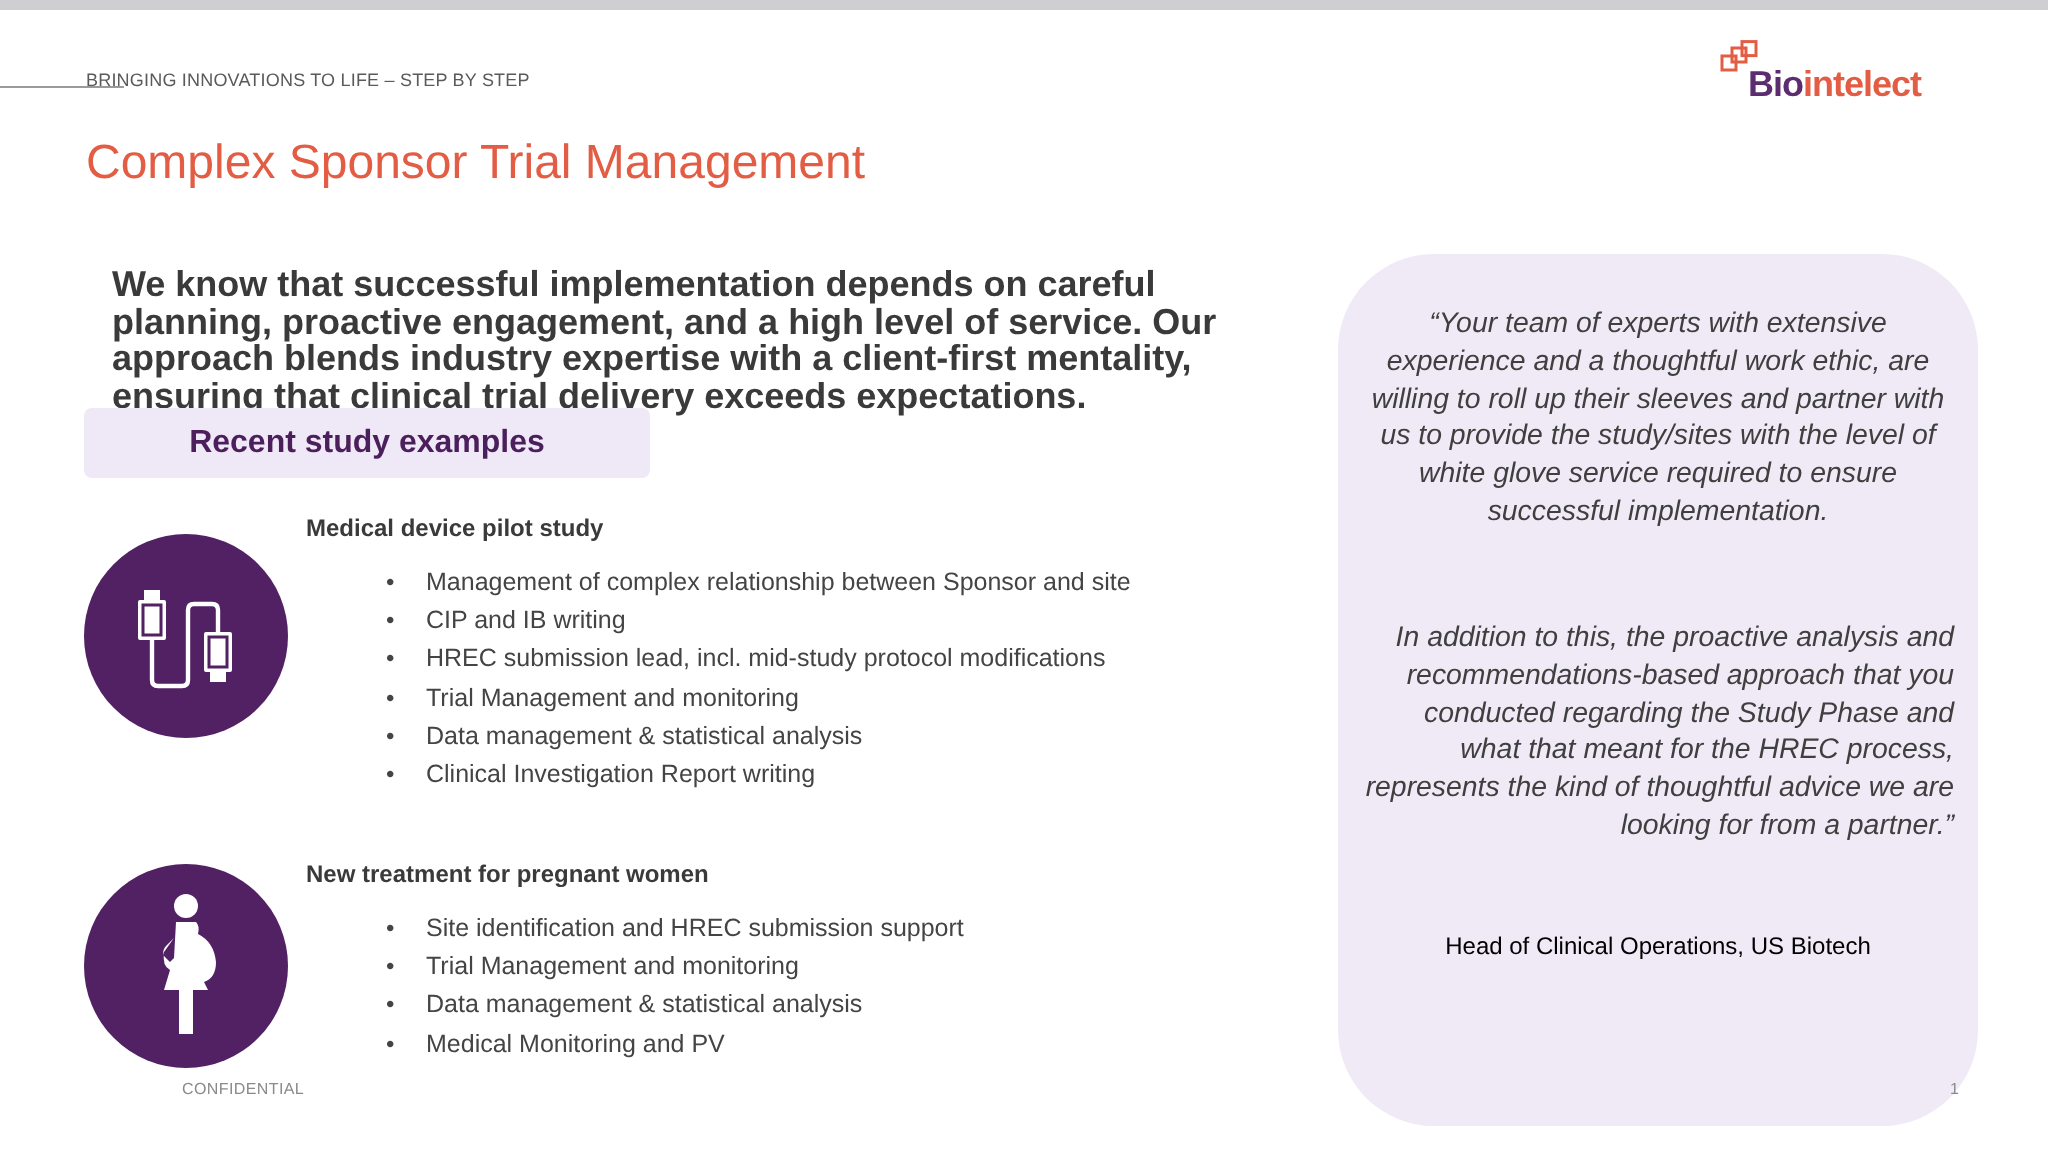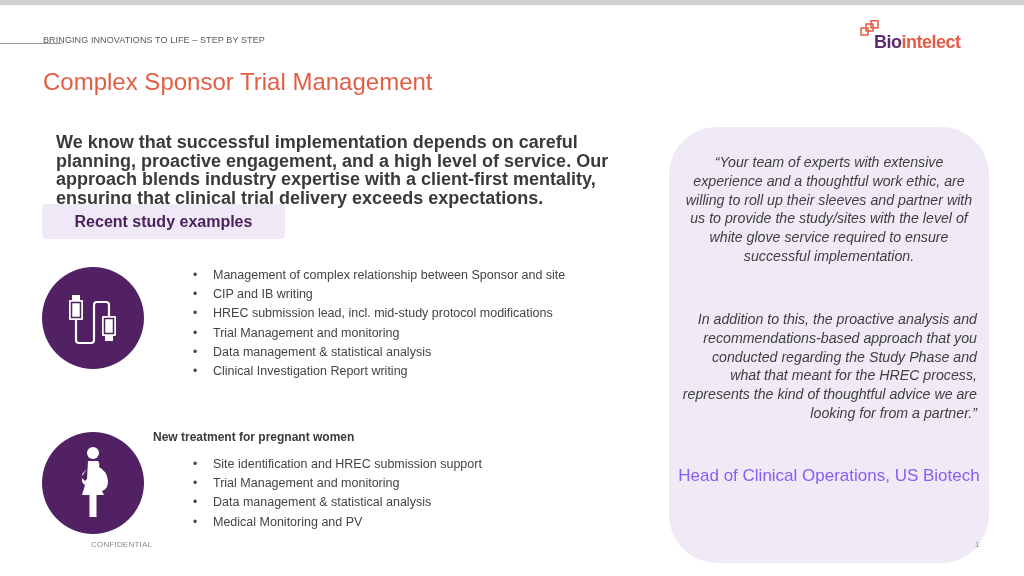--- a/index.html
+++ b/index.html
@@ -20,21 +20,21 @@
     .logo-bio { color: #5b2c6f; }
     .logo-int { color: #e35d45; }
     .title {
       position: absolute; left: 43px; top: 68px; font-size: 24px; color: #e35d45; margin: 0; font-weight: normal;
     }
     .intro {
       position: absolute; left: 43px; top: 120px; width: 570px; font-size: 18px; font-weight: bold;
       line-height: 18.5px; color: #3a3a3a; margin: 13px;
     }
     .recent-label {
-      position: absolute; left: 42px; top: 204px; width: 243px; height: 35px; background: #efe8f7;
+      position: absolute; left: 42px; top: 204px; width: 283px; height: 35px; background: #efe8f7;
       border-radius: 4px; display: flex; align-items: center; justify-content: center;
       font-size: 16px; font-weight: bold; color: #4b1f5c;
     }
     .icon-circle {
       position: absolute; width: 102px; height: 102px; border-radius: 50%; background: #512164;
       display: flex; align-items: center; justify-content: center;
     }
     .study { position: absolute; left: 153px; }
     .study-title { font-size: 12px; font-weight: bold; color: #3a3a3a; margin: 0 0 2px 0; line-height: 16px; }
     .study ul { list-style: none; margin: 10px; padding: 0 0 0 30px; }
@@ -42,21 +42,21 @@
     .study li::before { content: "•"; position: absolute; left: 0; top: 0; font-size: 12px; }
     .quote-box {
       position: absolute; left: 669px; top: 127px; width: 320px; height: 436px; background: #efeaf6;
       border-radius: 48px;
     }
     .quote-p {
       position: absolute; left: 12px; width: 296px; text-align: center; font-style: italic;
       font-size: 14.2px; line-height: 18.8px; color: #3f3f3f; margin: 0;
     }
     .quote-attr {
-      position: absolute; left: 0; width: 320px; top: 339px; text-align: center; font-size: 17px; color: #8b5cf6;
+      position: absolute; left: 0; width: 320px; top: 339px; text-align: center; font-size: 12px; color: #000000;
     }
     .confidential { position: absolute; left: 43px; top: 540px; font-size: 8px; color: #8a8a8a; letter-spacing: 0.2px; margin-left: 48px; }
     .page-num { position: absolute; left: 975px; top: 540px; font-size: 8px; color: #8a8a8a; }
   </style>
 </head>
 <body>
 
 <div class="top-bar"></div>
 <div class="tag-line"></div>
 <div class="tagline">BRINGING INNOVATIONS TO LIFE – STEP BY STEP</div>
@@ -84,20 +84,21 @@
       <rect x="44" y="33" width="14" height="20" rx="1"></rect>
       <rect x="47" y="53" width="8" height="5"></rect>
     </g>
     <rect x="13.5" y="19.5" width="9" height="15" fill="none" stroke="#512164" stroke-width="1.5"></rect>
     <rect x="46.5" y="35.5" width="9" height="15" fill="none" stroke="#512164" stroke-width="1.5"></rect>
     <path d="M18 37 V57 Q18 60 21 60 H33 Q36 60 36 57 V22 Q36 19 39 19 H48 Q51 19 51 22 V33" fill="none" stroke="#ffffff" stroke-width="2.2"></path>
   </svg>
 </div>
 
 <div class="study" style="top:256px;">
+  <p class="study-title">Medical device pilot study</p>
   <ul>
     <li>Management of complex relationship between Sponsor and site</li>
     <li>CIP and IB writing</li>
     <li>HREC submission lead, incl. mid-study protocol modifications</li>
     <li>Trial Management and monitoring</li>
     <li>Data management &amp; statistical analysis</li>
     <li>Clinical Investigation Report writing</li>
   </ul>
 </div>
 

